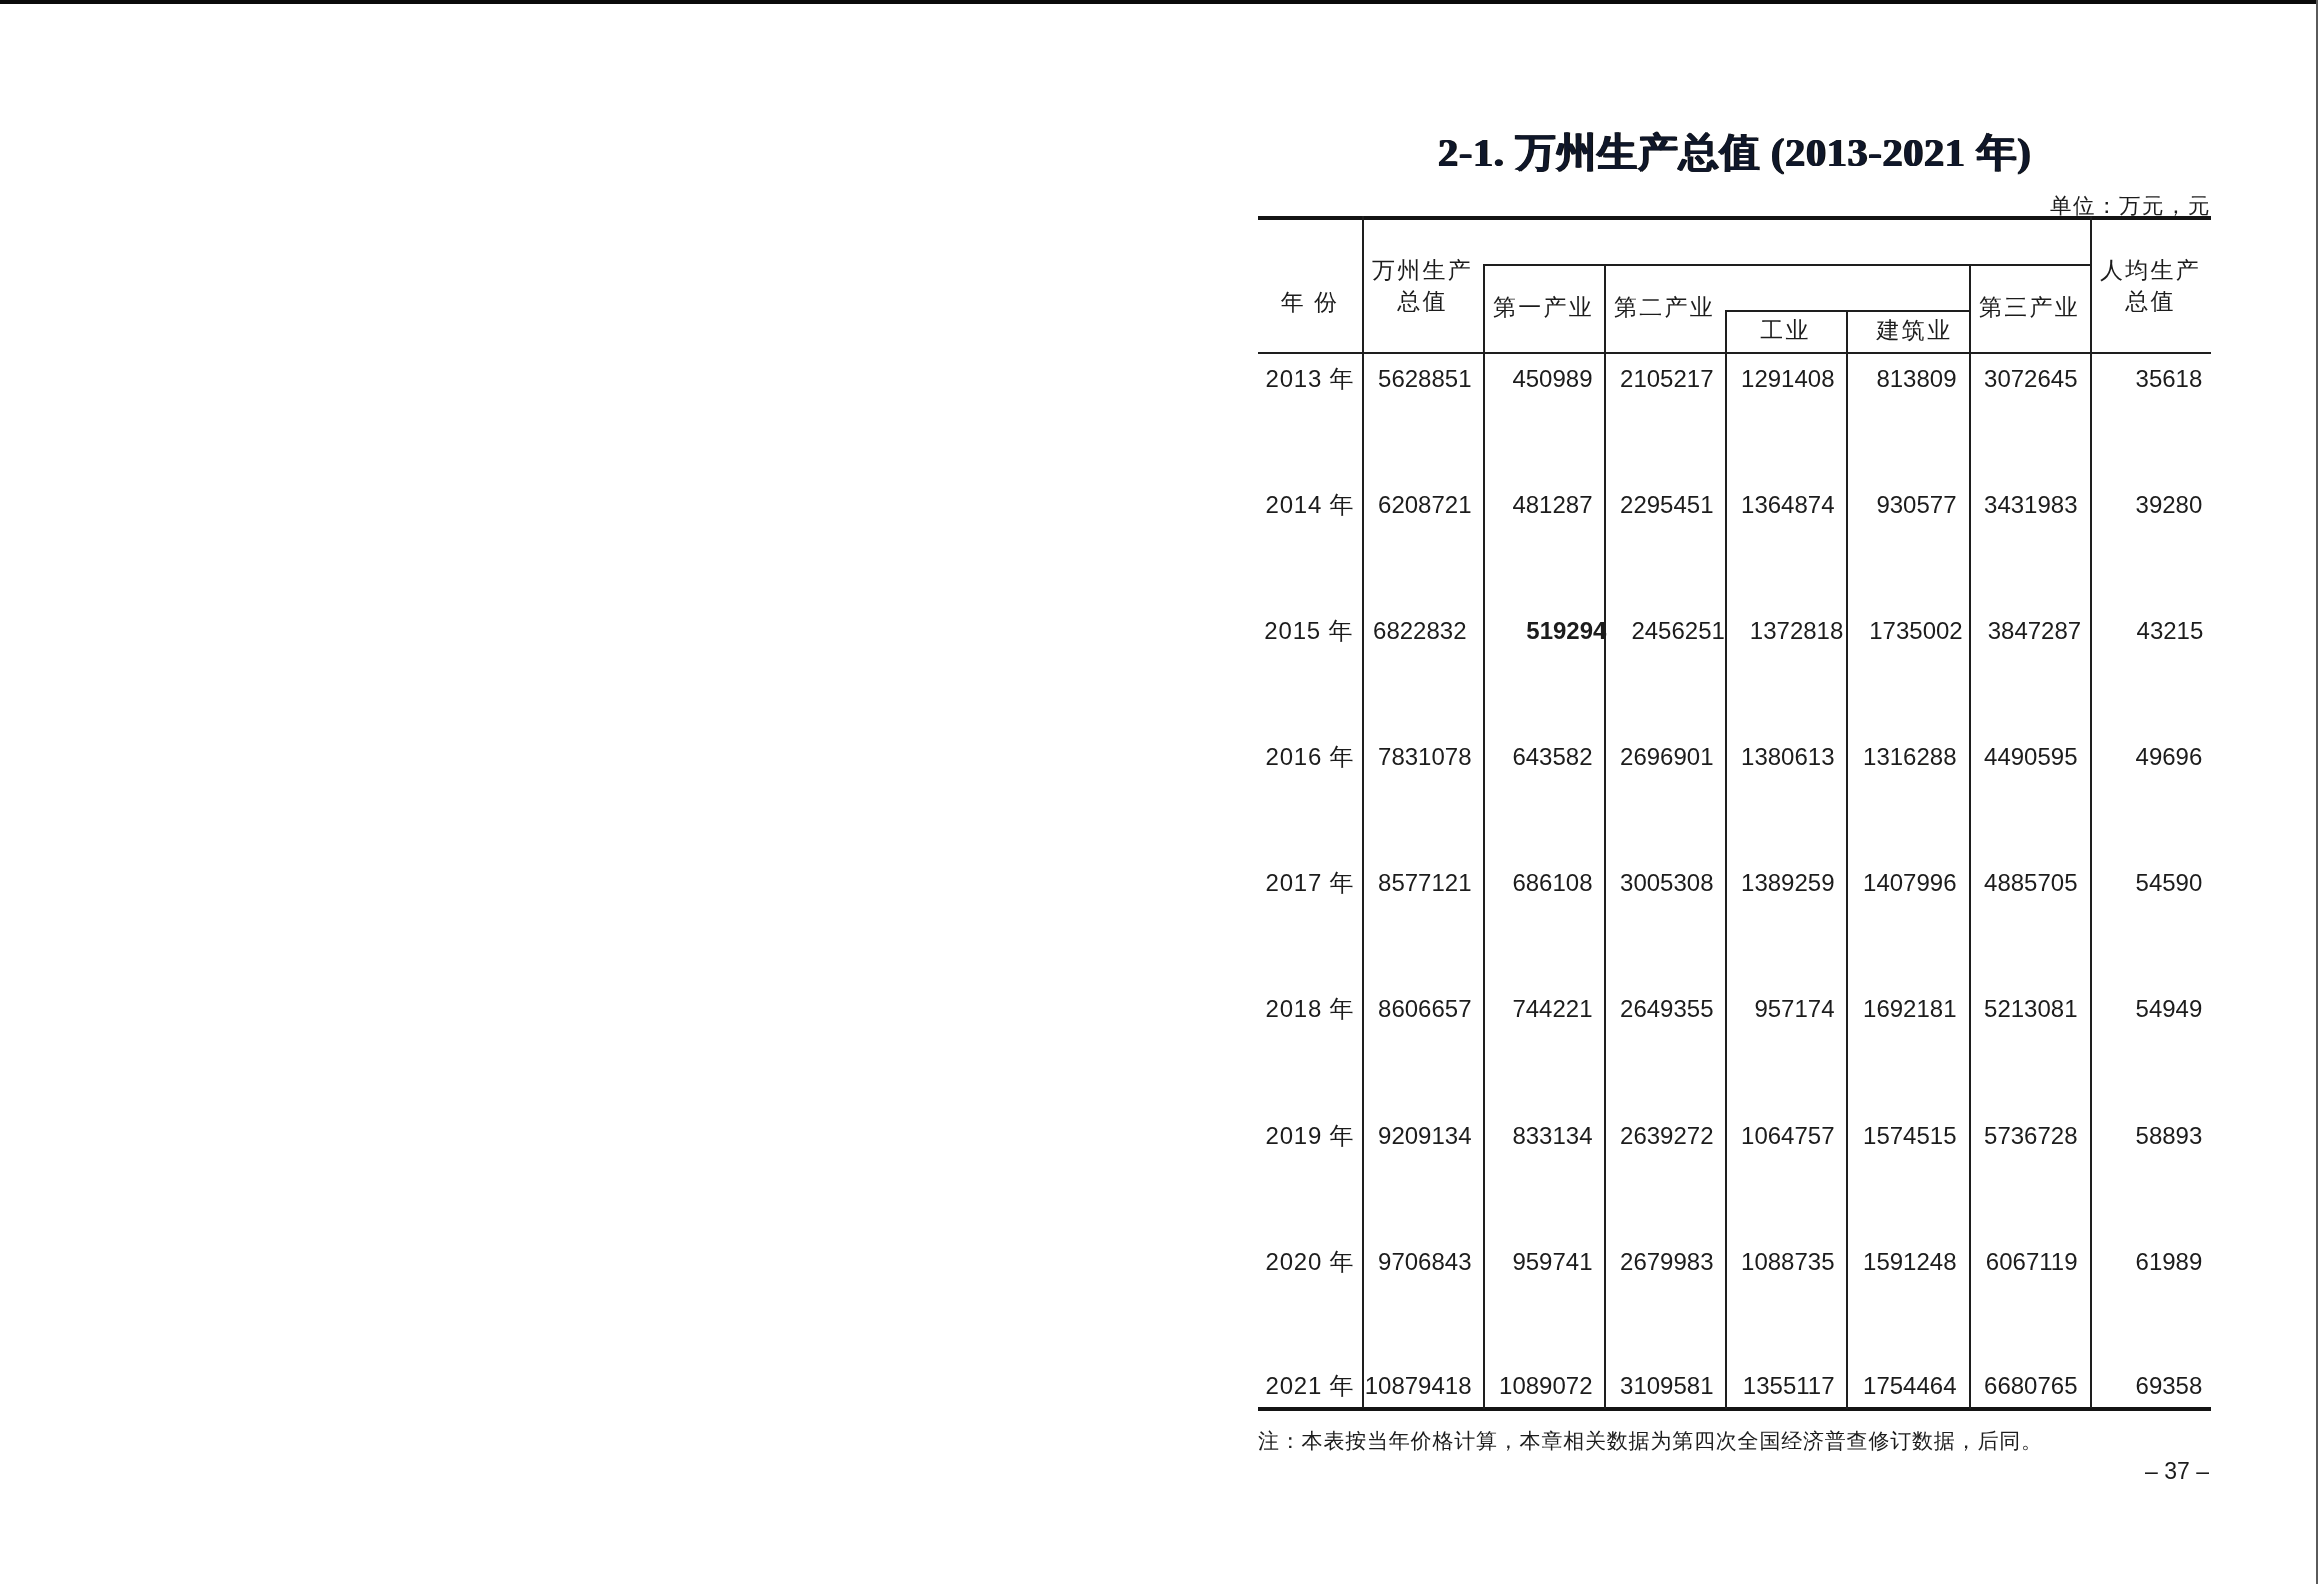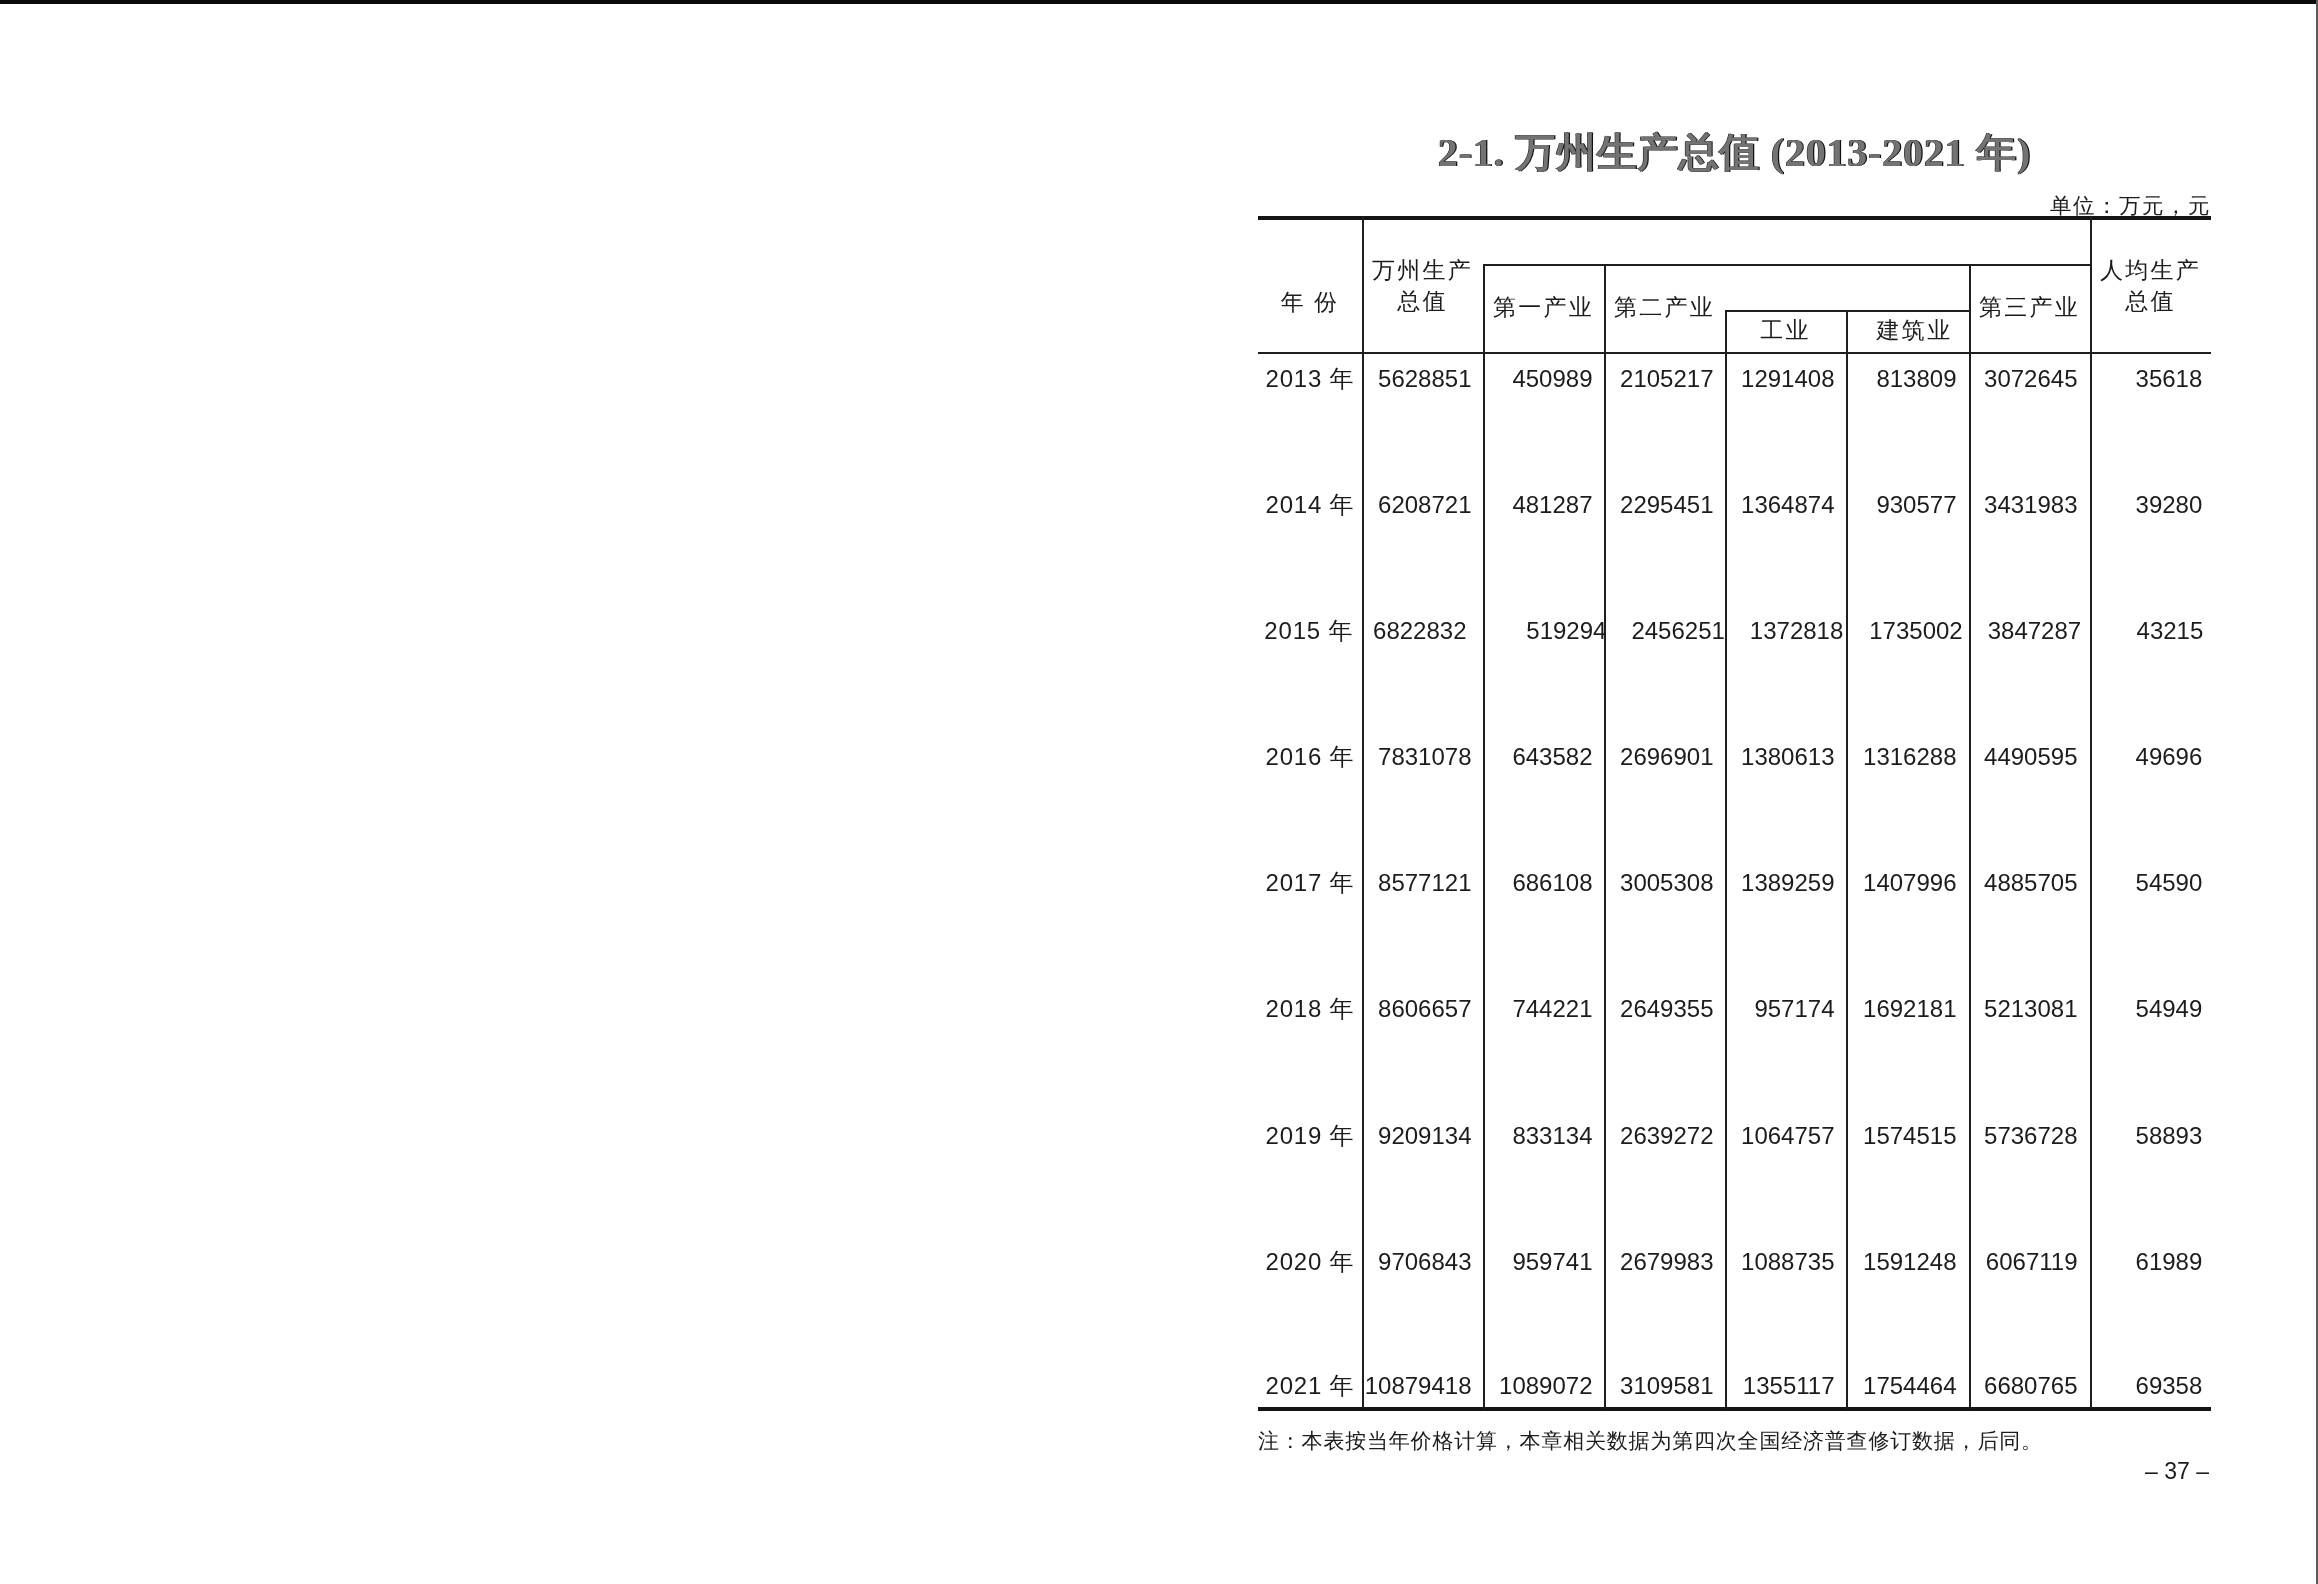--- a/index.html
+++ b/index.html
@@ -2,21 +2,21 @@
 <html style="font-size:12.3px"><head>
 <meta charset="utf-8">
 <style>
   html,body{margin:0;padding:0;background:#ffffff;}
   body{width:2319px;height:1584px;position:relative;overflow:hidden;
        font-family:"Liberation Serif","DejaVu Serif",serif;color:#1c1c1c;}
   .edge-top{position:absolute;left:0;top:0;width:2319px;height:3.8px;background:#0a0a0a;}
   .edge-right{position:absolute;right:0;top:0;width:3.1px;height:1584px;background:#5a5a5a;}
 
   .title{position:absolute;left:1258px;top:125px;width:953px;text-align:center;
-         font-size:40px;font-weight:bold;letter-spacing:0.8px;color:#737373;
+         font-size:40px;font-weight:bold;letter-spacing:0.8px;color:#0f172a;
          text-shadow:1.2px 0 0 #111, -0.5px 0 0 #111;white-space:nowrap;}
   .unit{position:absolute;left:1258px;top:191px;width:953px;text-align:right;
         font-size:21.5px;letter-spacing:1.5px;}
 
   .tbl{position:absolute;left:1258px;top:216px;width:953px;height:1196px;}
   .ln{position:absolute;background:#1e1e1e;}
   
   .rule-top{left:0;top:0;width:953px;height:3.8px;background:#141414;}
   .strip-ln{left:225px;top:48px;width:607px;height:1.5px;}
   .ind-ln{left:467px;top:94px;width:244px;height:2.3px;}
@@ -105,21 +105,21 @@
           <div class="cell c-val" style="width: 121px;">481287</div>
           <div class="cell c-val" style="width: 121px;">2295451</div>
           <div class="cell c-val" style="width: 121px;">1364874</div>
           <div class="cell c-val" style="width: 122px;">930577</div>
           <div class="cell c-val" style="width: 121px;">3431983</div>
           <div class="cell c-val c-last" style="width: 121px;">39280</div>
         </div>
         <div class="drow" style="top: 399px;">
           <div class="cell c-year" style="width: 104px;">2015 年</div>
           <div class="cell c-val" style="width: 121px;">6822832</div>
-          <div class="cell c-val" style="width: 143px;">519294</div>
+          <div class="cell c-val" style="width: 143px; font-weight: bold;">519294</div>
           <div class="cell c-val" style="width: 121px;">2456251</div>
           <div class="cell c-val" style="width: 121px;">1372818</div>
           <div class="cell c-val" style="width: 122px;">1735002</div>
           <div class="cell c-val" style="width: 121px;">3847287</div>
           <div class="cell c-val c-last" style="width: 121px;">43215</div>
         </div>
         <div class="drow" style="top: 525px;">
           <div class="cell c-year" style="width: 104px;">2016 年</div>
           <div class="cell c-val" style="width: 121px;">7831078</div>
           <div class="cell c-val" style="width: 121px;">643582</div>

